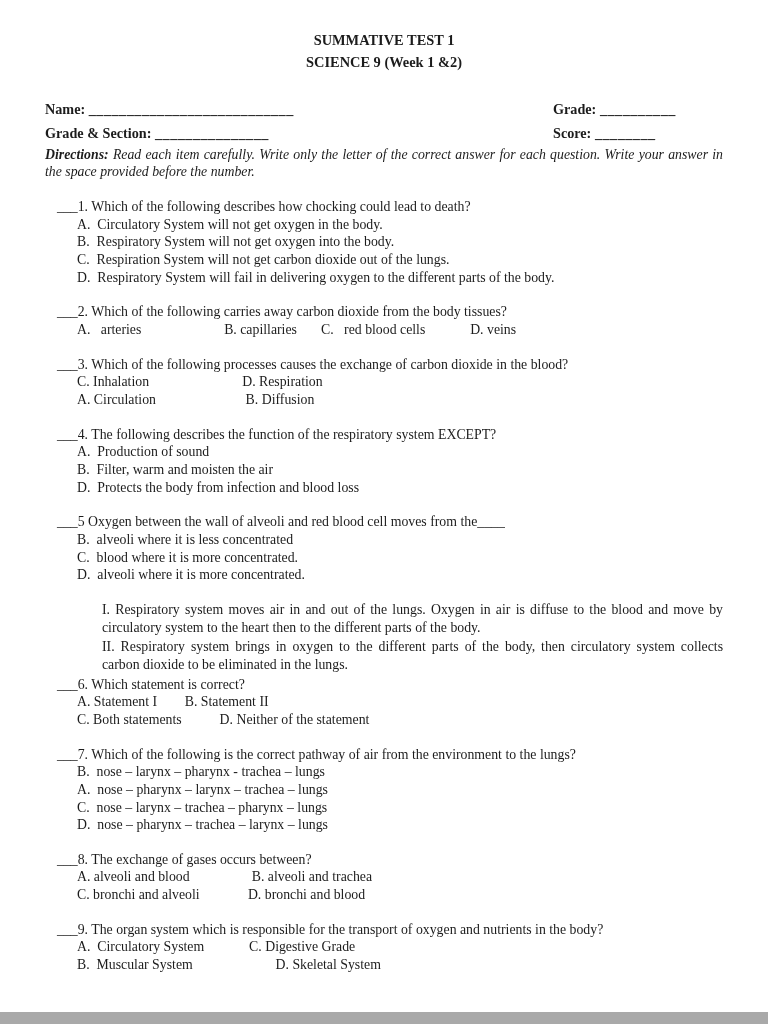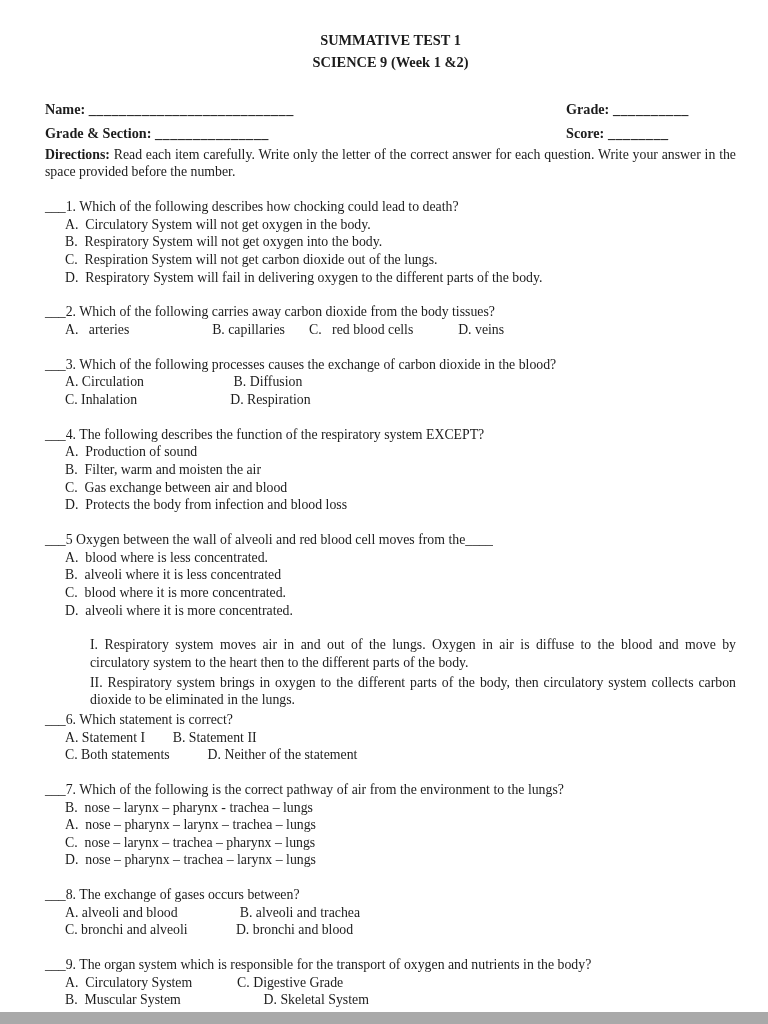--- a/index.html
+++ b/index.html
@@ -2,36 +2,36 @@
 <html><head>
 <meta charset="utf-8">
 <style>
   * { margin: 0; padding: 0; box-sizing: border-box; }
   html, body { background: #a9a9a9; }
   .page {
     width: 768px;
     height: 1012px;
     margin: 0 auto;
     background: #ffffff;
-    padding: 30px 32px 0 45px;
+    padding: 30px 45px 0 45px;
     font-family: "Liberation Serif", serif;
     font-size: 13.8px;
     line-height: 1.28;
     color: #1c1c1c;
     overflow: hidden;
   }
   .doc-header { text-align: center; font-weight: bold; font-size: 14.4px; line-height: 1.5; margin-bottom: 26px; }
   .info-row { display: flex; justify-content: space-between; font-size: 14.2px; line-height: 1.5; margin-bottom: 2px; }
   .info-left { flex: 1; }
   .info-right { width: 170px; }
   .b { font-weight: bold; }
   .blank { font-weight: bold; letter-spacing: 0.5px; }
-  .directions { text-align: justify; margin-top: 0; }
+  .directions { text-align: justify; margin-top: 0; font-style: italic; }
   .questions { }
-  .question { margin-top: 17px; }
+  .question { margin-top: 17px; margin-left: 12px; }
   .q-text { white-space: pre-wrap; }
   .opt { padding-left: 20px; white-space: pre-wrap; }
   .statement { margin-left: 45px; margin-bottom: 2px; text-align: justify; }
 </style>
 </head>
 <body>
 
 <div class="page">
 
   <header class="doc-header">
@@ -73,33 +73,31 @@
         <p class="opt">B.  Respiratory System will not get oxygen into the body.</p>
         <p class="opt">C.  Respiration System will not get carbon dioxide out of the lungs.</p>
         <p class="opt">D.  Respiratory System will fail in delivering oxygen to the different parts of the body.</p>
       </section>
       <section class="question">
         <p class="q-text">___2. Which of the following carries away carbon dioxide from the body tissues?</p>
         <p class="opt">A.   arteries                        B. capillaries       C.   red blood cells             D. veins</p>
       </section>
       <section class="question">
         <p class="q-text">___3. Which of the following processes causes the exchange of carbon dioxide in the blood?</p>
+        <p class="opt">C. Inhalation                           D. Respiration</p>
         <p class="opt">A. Circulation                          B. Diffusion</p>
-        <p class="opt">C. Inhalation                           D. Respiration</p>
       </section>
       <section class="question">
         <p class="q-text">___4. The following describes the function of the respiratory system EXCEPT?</p>
         <p class="opt">A.  Production of sound</p>
         <p class="opt">B.  Filter, warm and moisten the air</p>
-        <p class="opt">C.  Gas exchange between air and blood</p>
         <p class="opt">D.  Protects the body from infection and blood loss</p>
       </section>
       <section class="question">
         <p class="q-text">___5 Oxygen between the wall of alveoli and red blood cell moves from the____</p>
-        <p class="opt">A.  blood where is less concentrated.</p>
         <p class="opt">B.  alveoli where it is less concentrated</p>
         <p class="opt">C.  blood where it is more concentrated.</p>
         <p class="opt">D.  alveoli where it is more concentrated.</p>
       </section>
       <section class="question">
         <p class="statement">I.  Respiratory system moves air in and out of the lungs. Oxygen in air is diffuse to the blood and move by circulatory system to the heart then to  the different parts of the body.</p>
         <p class="statement">II. Respiratory system brings in oxygen to the different parts of the body, then circulatory system collects carbon dioxide to be eliminated in the lungs.</p>
         <p class="q-text">___6. Which statement is correct?</p>
         <p class="opt">A. Statement I        B. Statement II</p>
         <p class="opt">C. Both statements           D. Neither of the statement</p>

